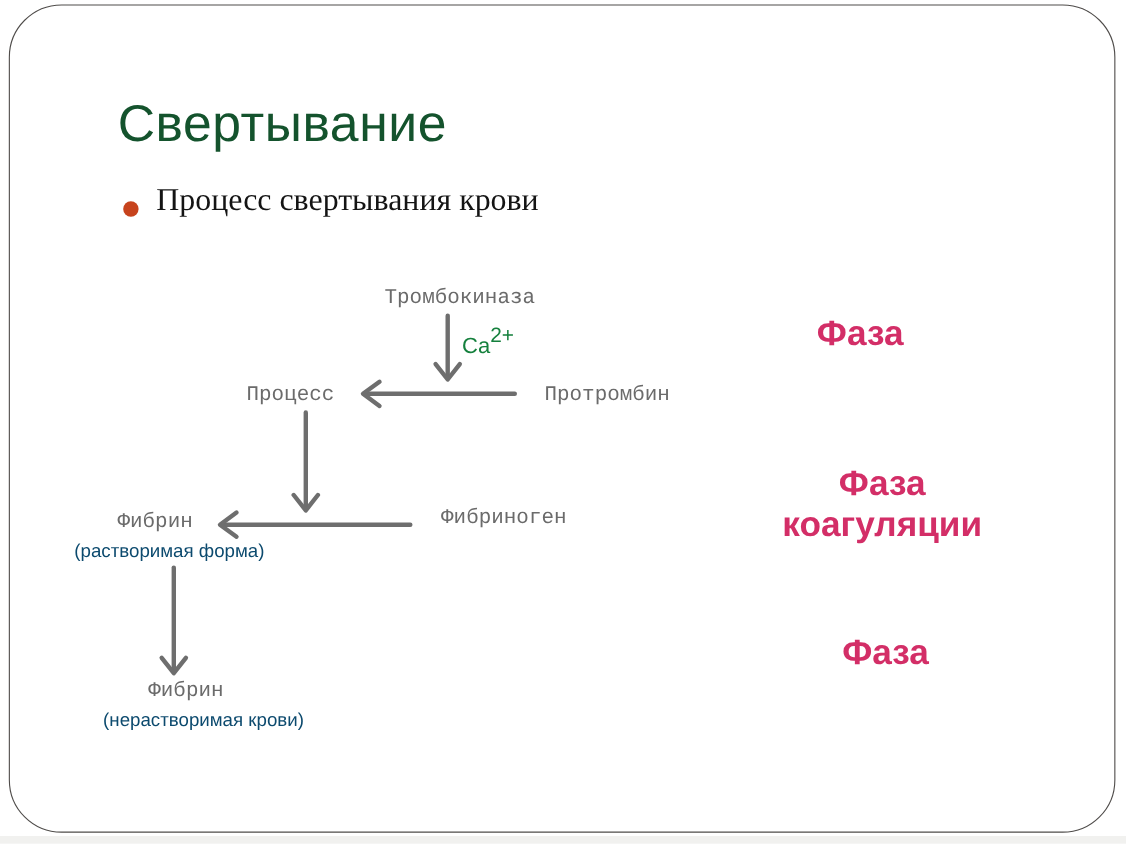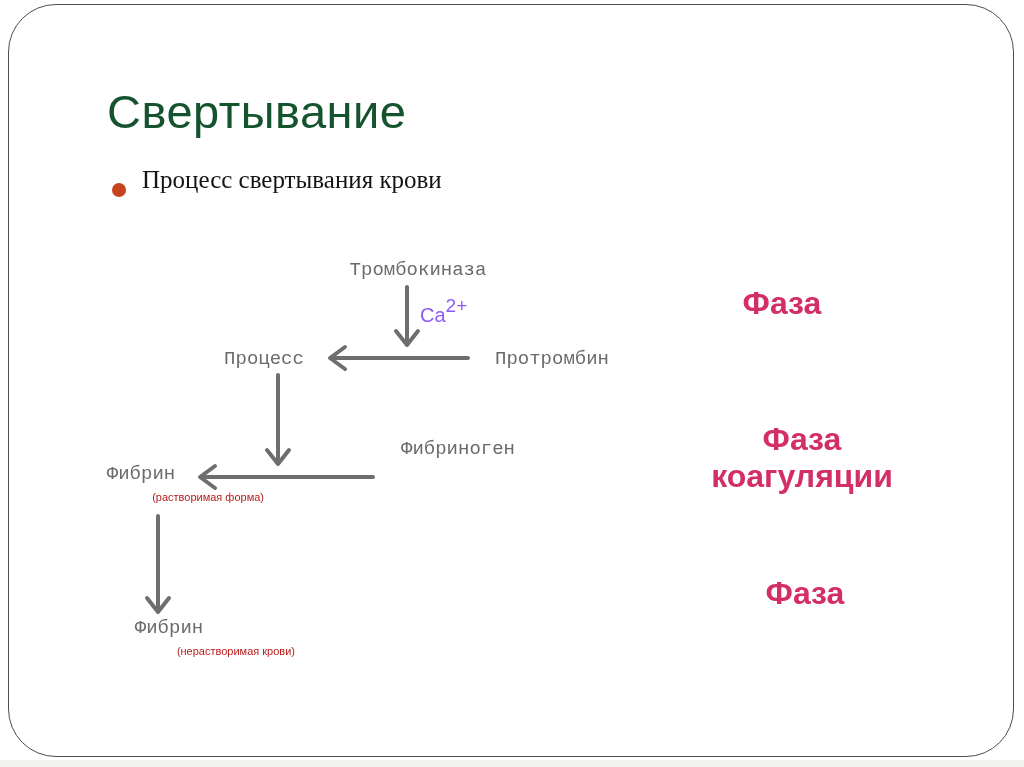--- a/index.html
+++ b/index.html
@@ -21,40 +21,40 @@
     left:107px;top:84px;
     font-size:47px;color:#14532d;letter-spacing:0.5px;
   }
   .bullet-dot{
     left:112px;top:183px;width:14px;height:14px;border-radius:50%;
     background:var(--bullet_orange,#c7431d);
   }
   .bullet-text{
     left:142px;top:166px;
     font-family:"Liberation Serif",serif;
-    font-size:25px;color:#141414;
+    font-size:29px;color:#141414;
   }
   .dnode{
     color:#6b6b6b;font-size:19px;text-align:center;width:200px;
     line-height:28px;
     font-family:Liberation Mono, monospace;
   }
   .dsub{
-    color:#b91c1c;font-size:11px;text-align:right;width:220px;
+    color:#0c4a6e;font-size:17px;text-align:center;width:220px;
   }
   .n-trombokinaza{left:318px;top:256px;}
   .n-trombin{left:164px;top:345px;}
   .n-protrombin{left:452px;top:345px;}
   .n-fibrin1{left:41px;top:460px;}
   .s-fibrin1{left:44px;top:491px;}
-  .n-fibrinogen{left:358px;top:435px;text-align:center;}
+  .n-fibrinogen{left:358px;top:456px;text-align:center;}
   .n-fibrin2{left:69px;top:614px;}
   .s-fibrin2{left:75px;top:645px;}
   .ca-label{
-    left:420px;top:297px;color:#8b5cf6;font-size:20px;
+    left:420px;top:297px;color:#15803d;font-size:20px;
   }
   .ca-label sup{font-size:19px;position:relative;top:-2px;}
   .arrows{left:0;top:0;width:1024px;height:767px;pointer-events:none;}
   .arrows *{stroke:#6e6e6e;stroke-width:4;stroke-linecap:round;stroke-linejoin:round;fill:none;}
   .phase{
     color:var(--accent_pink,#d32e67);
     font-size:32px;font-weight:700;line-height:37px;text-align:center;
     width:200px;
   }
   .phase-1{left:682px;top:285px;}

